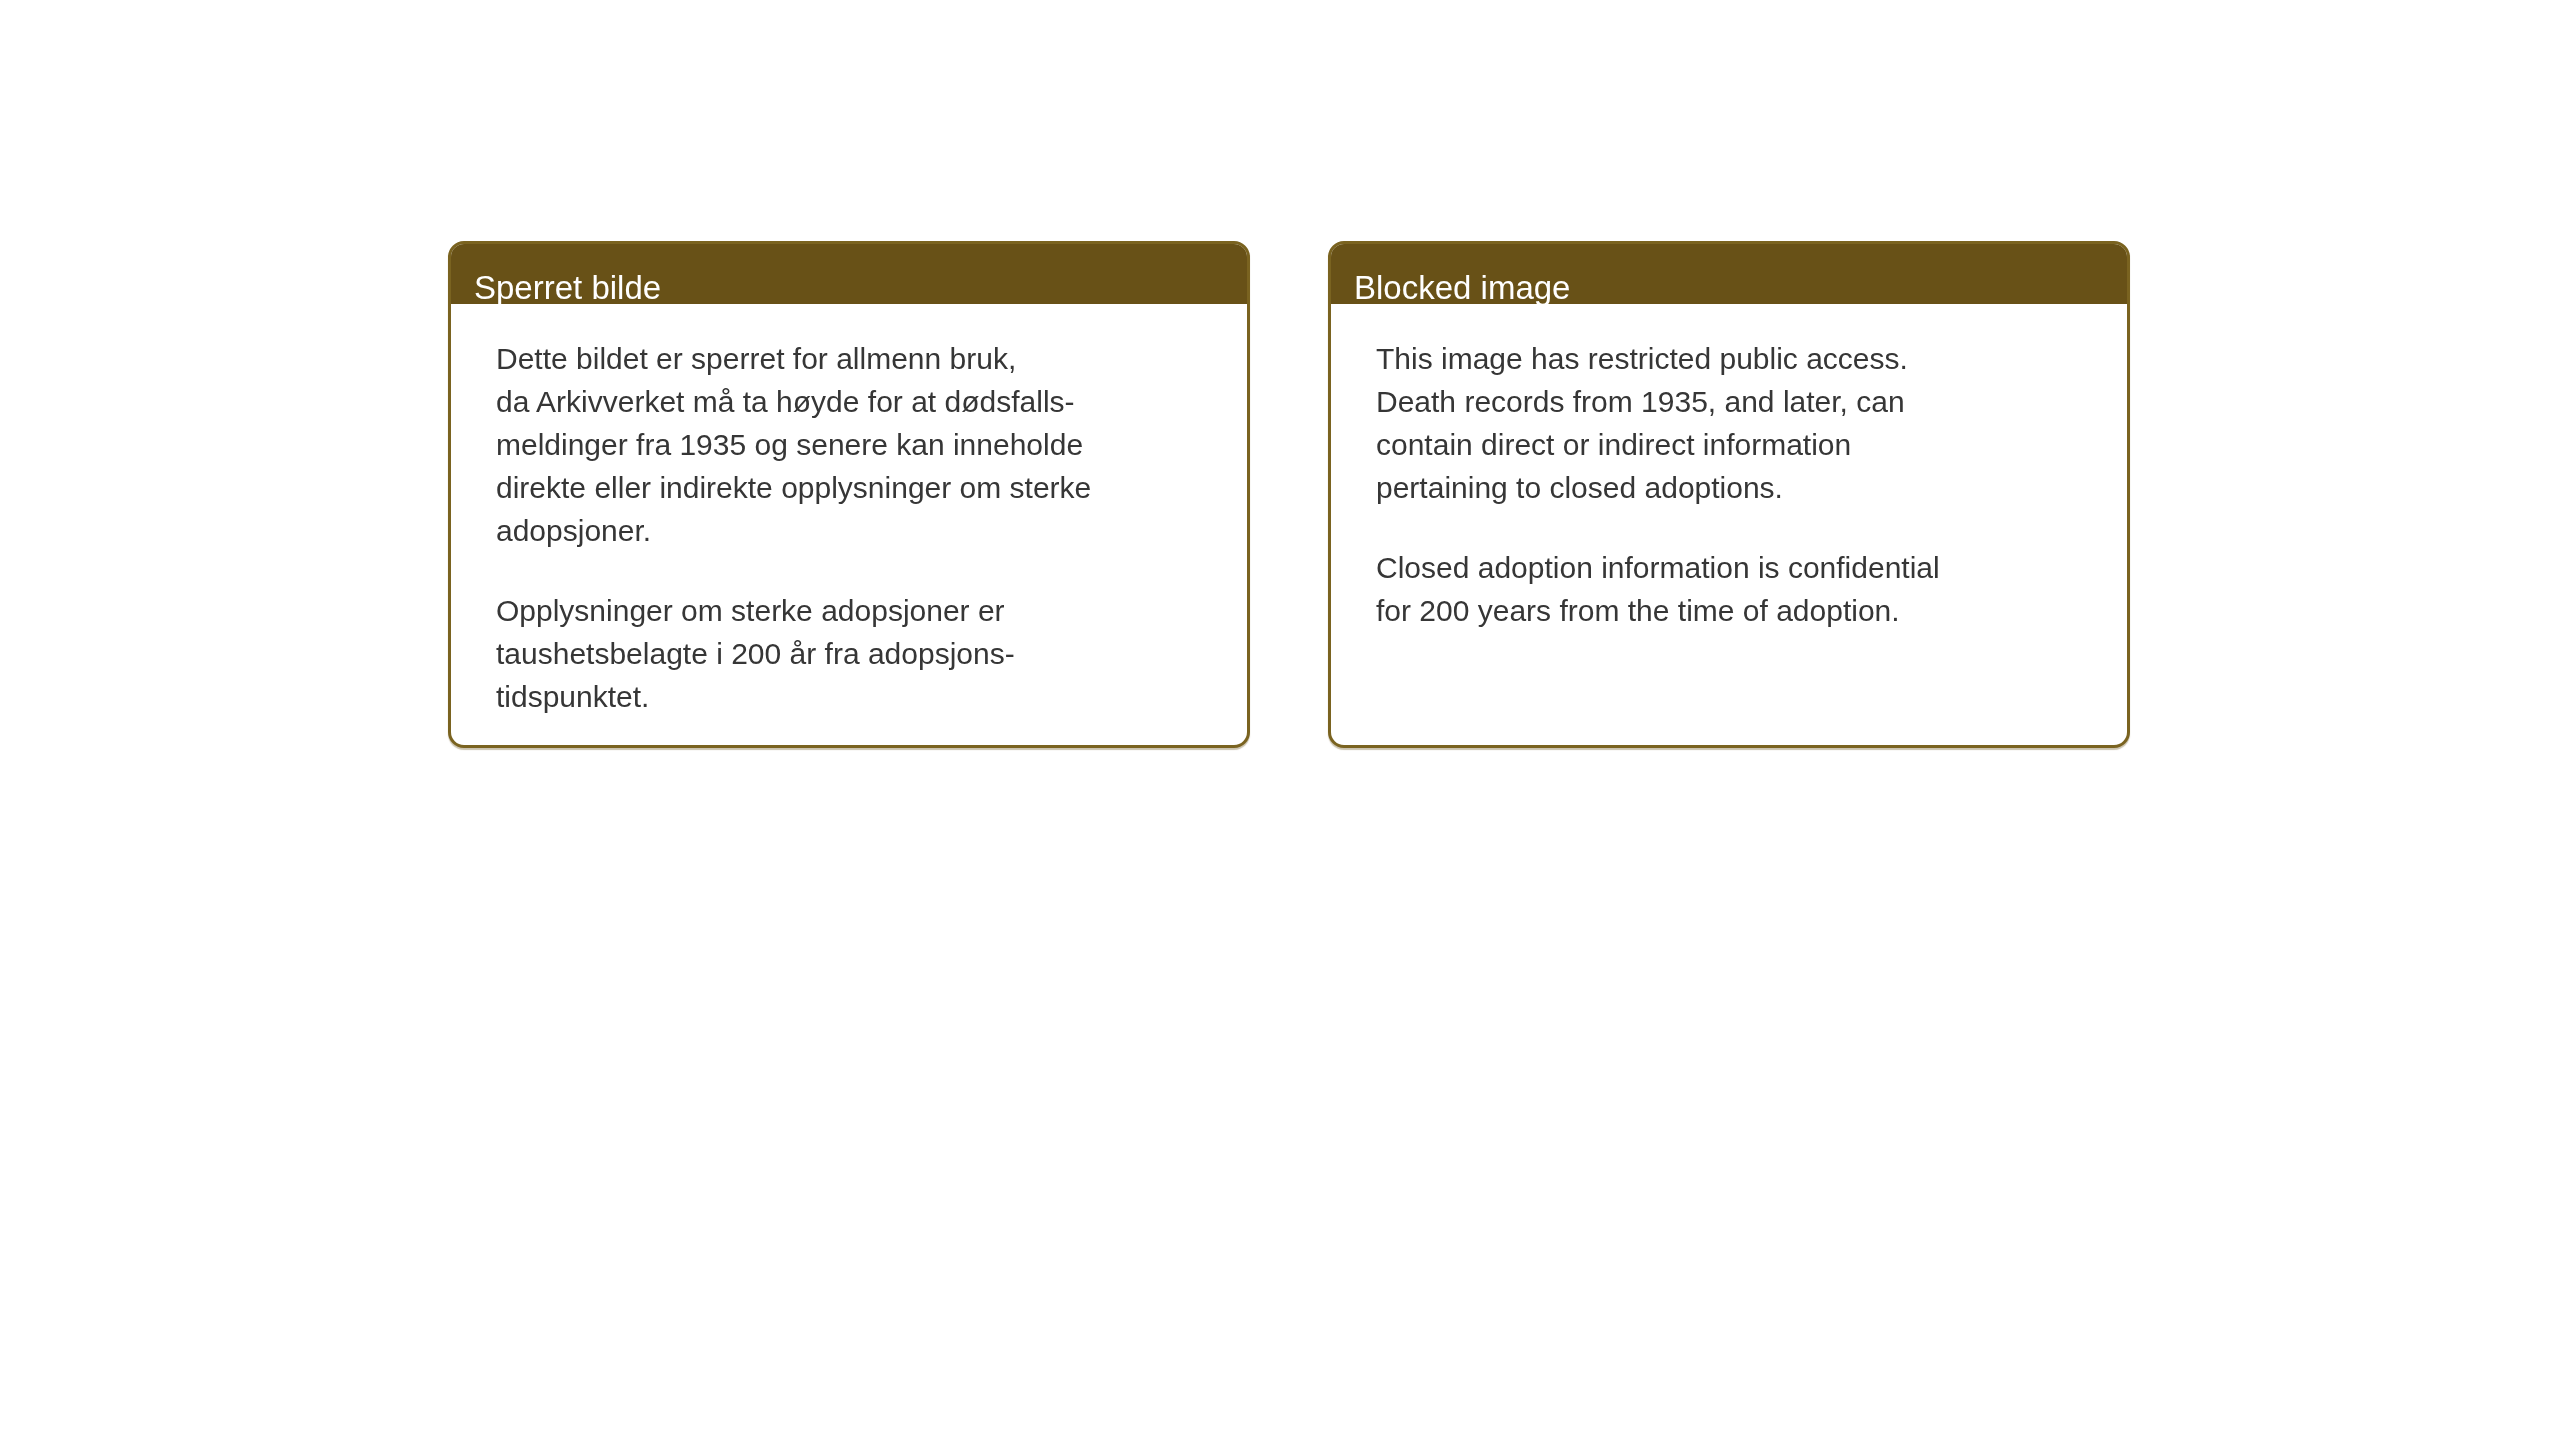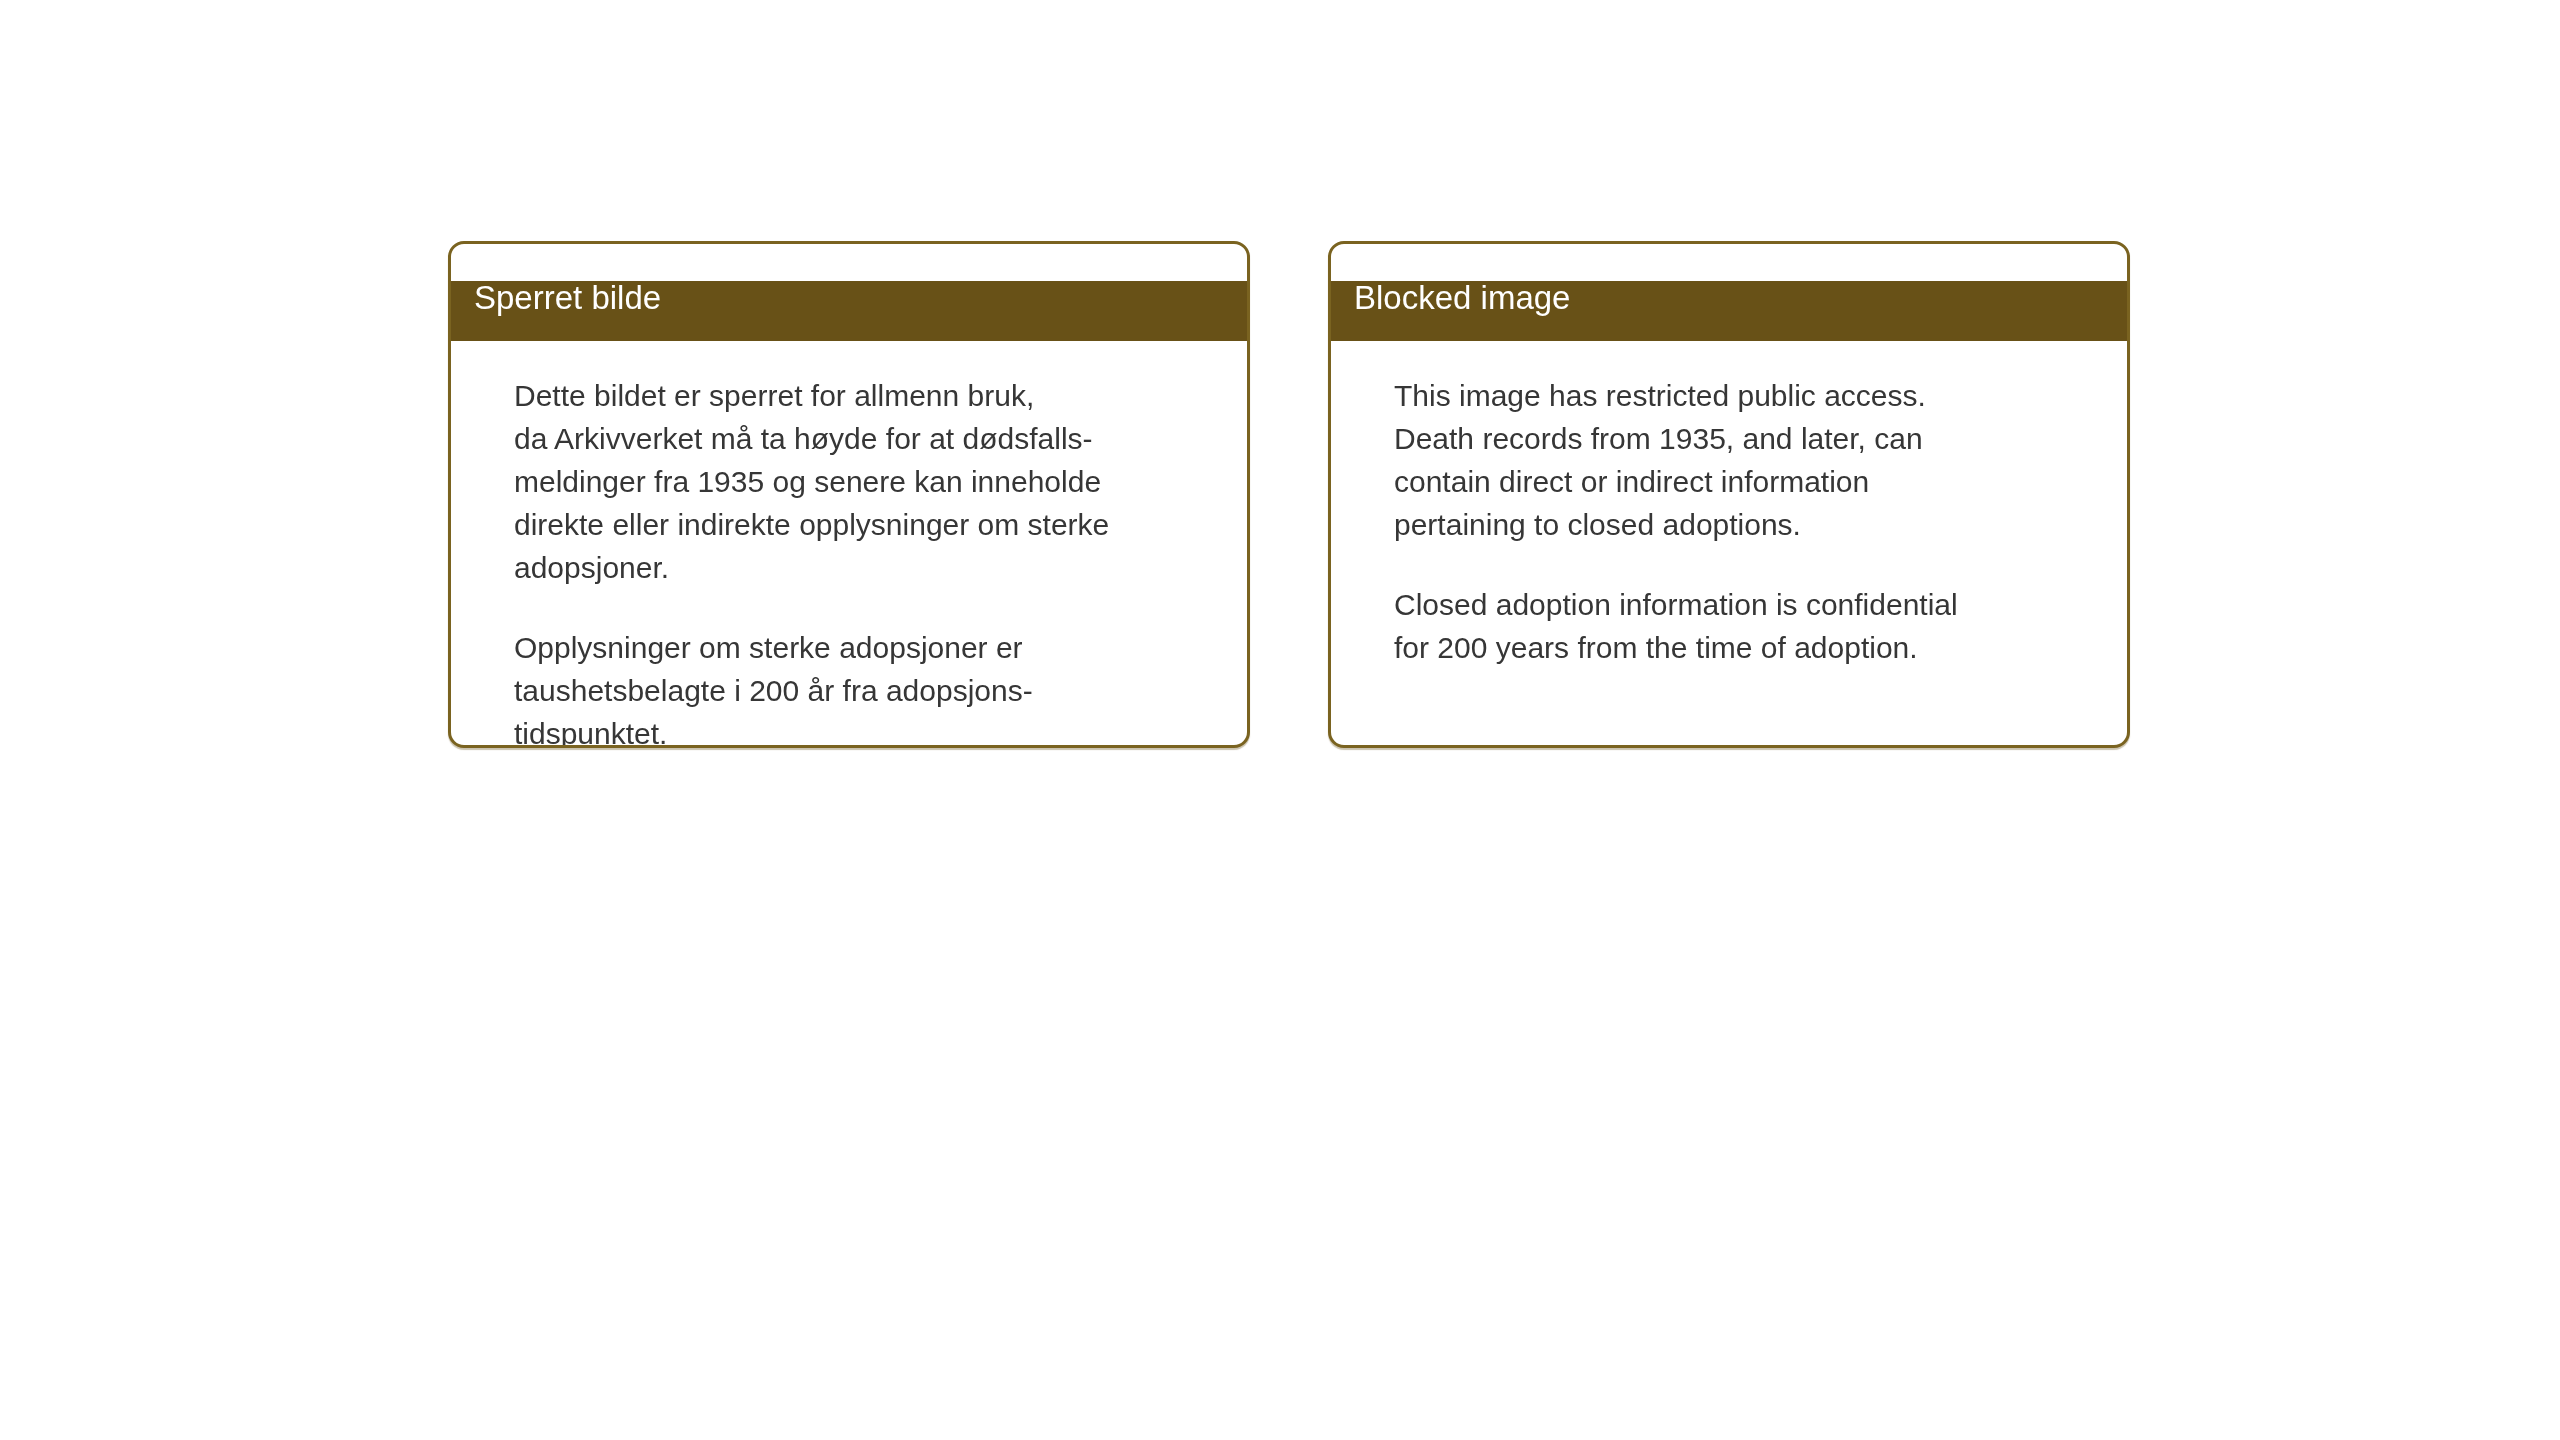--- a/index.html
+++ b/index.html
@@ -26,35 +26,34 @@
     border-radius: 16px;
     overflow: hidden;
     box-shadow: 0 2px 1px rgba(104, 81, 23, 0.35);
   }
   .notice-card.card-no { left: 448px; }
   .notice-card.card-en { left: 1328px; }
   .card-header {
     height: 60px;
     background: var(--header-background, #685117);
     display: flex;
-    align-items: flex-start;
+    align-items: flex-end;
     padding: 0 23px;
-    margin-top: 37px;
   }
   .card-title {
     color: var(--title-text, #ffffff);
     font-size: 33px;
     line-height: 1;
     white-space: nowrap;
   }
   .card-body {
     padding: 33px 45px 0 45px;
   }
   .card-body p {
-    margin: 0 0 37px 18px;
+    margin: 0 0 37px 0;
     font-size: 30px;
     line-height: 43px;
     color: var(--body-text, #363636);
     white-space: pre-line;
   }
 </style>
 </head>
 <body>
 
 <div class="stage">

